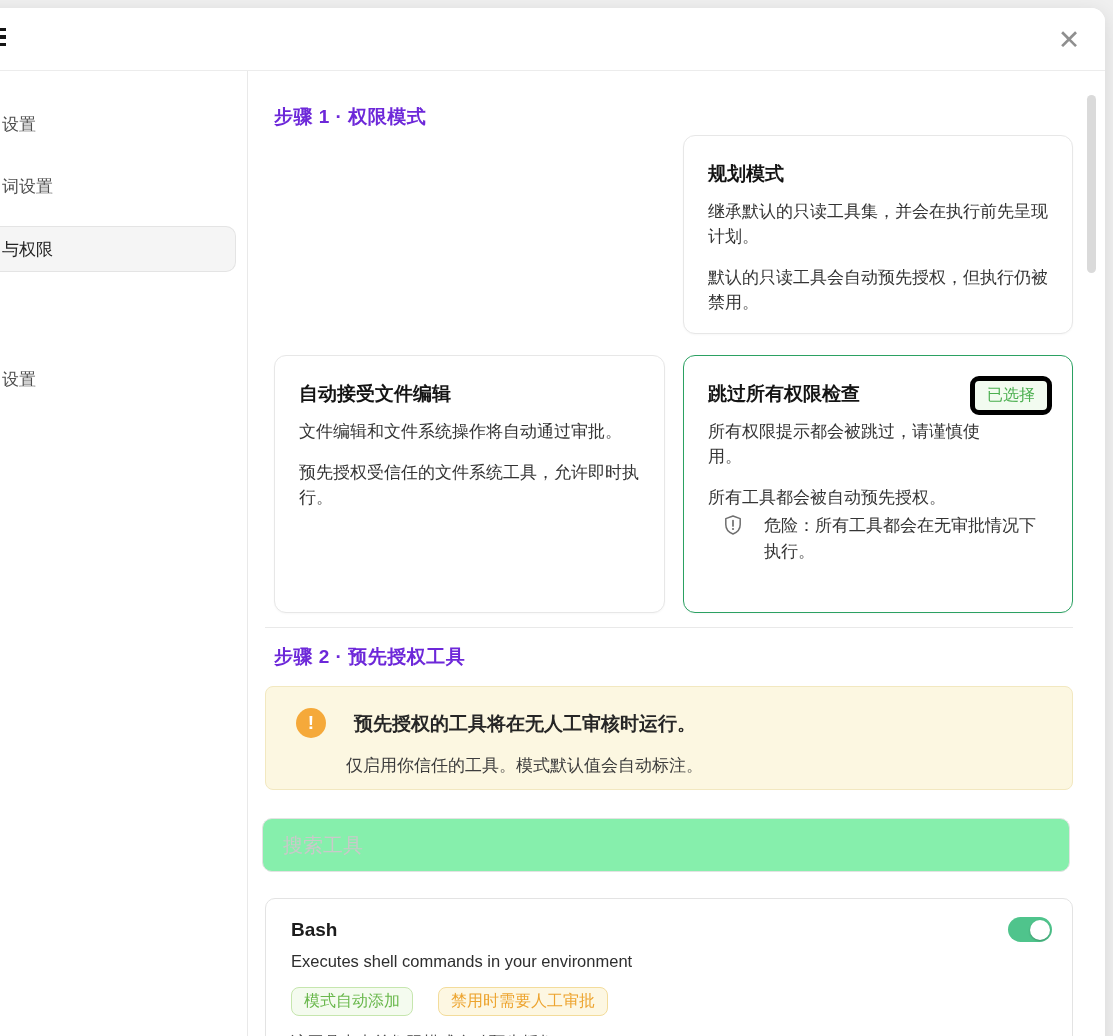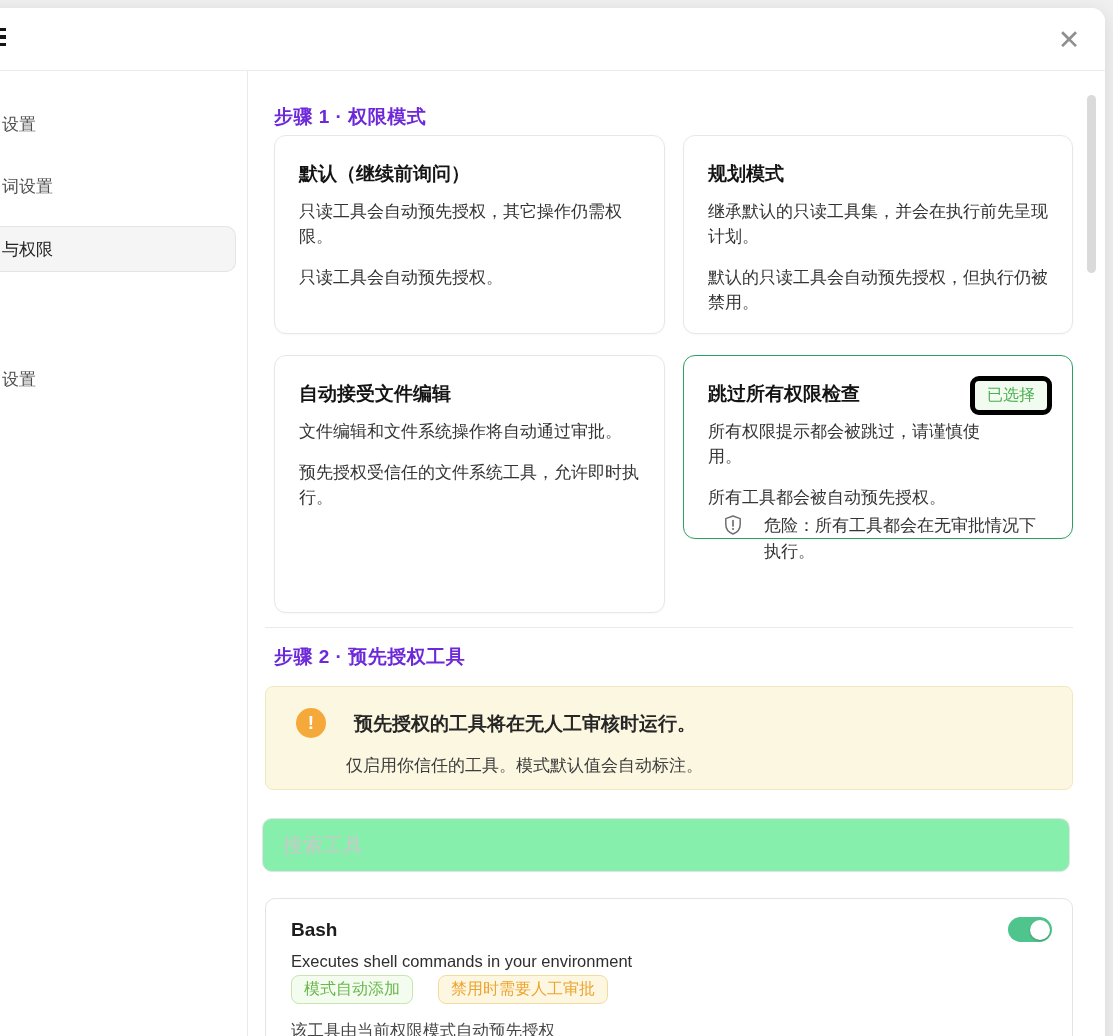--- a/index.html
+++ b/index.html
@@ -58,21 +58,21 @@
   .search { position:absolute; left:14px; width:808px; height:54px;
     border:1px solid #e3e3e3; border-radius:10px; font-size:20px; color:#333;
     padding:0 20px; outline:none; background:#86efac;
     font-family:"Liberation Sans","DejaVu Sans",sans-serif; }
   .search::placeholder { color:#c9c9c9; }
 
   .tool-card { position:absolute; left:17px; width:808px; height:220px;
     background:#fff; border:1px solid #e3e3e3; border-radius:10px; padding:20px 25px; }
   .tool-name { font-size:19px; font-weight:bold; color:#1c1c1c; }
   .tool-desc { font-size:16.5px; color:#2e2e2e; margin-top:11px; }
-  .badge-row { display:flex; gap:25px; margin-top:4px; }
+  .badge-row { display:flex; gap:25px; margin-top:16px; }
   .pill { font-size:16px; border-radius:8px; padding:3px 12px; white-space:nowrap; }
   .pill.green { color:#69b84c; background:#f4fbef; border:1px solid #c6e6ae; }
   .pill.amber { color:#eda42f; background:#fdf7e2; border:1px solid #f3dc9b; }
   .tool-note { font-size:16.5px; color:#474747; margin-top:16px; }
 
   .toggle { position:absolute; right:20px; top:18px; width:44px; height:25px;
     border-radius:13px; background:#4fc48c; cursor:pointer; }
   .toggle .knob { position:absolute; right:2.5px; top:2.5px; width:20px; height:20px;
     border-radius:50%; background:#fff; box-shadow:0 1px 2px rgba(0,0,0,.25); }
 
@@ -93,39 +93,34 @@
       <div class="side-item" style="top:30px;">设置</div>
       <div class="side-item" style="top:92px;">词设置</div>
       <div class="side-item sel" style="top:155px;">与权限</div>
       <div class="side-item" style="top:285px;">设置</div>
     </div>
 
     <div class="main">
 
       <div class="h-step" style="left:26px; top:33px;">步骤 1 · 权限模式</div>
 
-      <div class="card" style="left:26px; top:64px; width:391px; height:199px;">
-        <h3>默认（继续前询问）</h3>
-        <p>只读工具会自动预先授权，其它操作仍需权限。</p>
-        <p>只读工具会自动预先授权。</p>
-      </div>
 
       <div class="card" style="left:435px; top:64px; width:390px; height:199px;">
         <h3>规划模式</h3>
         <p>继承默认的只读工具集，并会在执行前先呈现计划。</p>
         <p>默认的只读工具会自动预先授权，但执行仍被禁用。</p>
       </div>
 
       <div class="card" style="left:26px; top:284px; width:391px; height:258px;">
         <h3>自动接受文件编辑</h3>
         <p>文件编辑和文件系统操作将自动通过审批。</p>
         <p>预先授权受信任的文件系统工具，允许即时执行。</p>
       </div>
 
-      <div class="card selected" style="left:435px; top:284px; width:390px; height:184px;">
+      <div class="card selected" style="left:435px; top:284px; width:390px; height:258px;">
         <h3 style="max-width:250px;">跳过所有权限检查</h3>
         <span class="badge-selected">已选择</span>
         <p style="max-width:300px;">所有权限提示都会被跳过，请谨慎使用。</p>
         <p>所有工具都会被自动预先授权。</p>
         <div class="danger-row">
           <svg class="shield" width="18" height="20" viewBox="0 0 18 20">
             <path d="M9 1 L16.2 3.6 V9.5 C16.2 14.2 13.2 17.4 9 19 C4.8 17.4 1.8 14.2 1.8 9.5 V3.6 Z" fill="none" stroke="#6f6f6f" stroke-width="1.5" stroke-linejoin="round"></path>
             <line x1="9" y1="5.5" x2="9" y2="11" stroke="#6f6f6f" stroke-width="1.7" stroke-linecap="round"></line>
             <circle cx="9" cy="14" r="1.1" fill="#6f6f6f"></circle>
           </svg>

